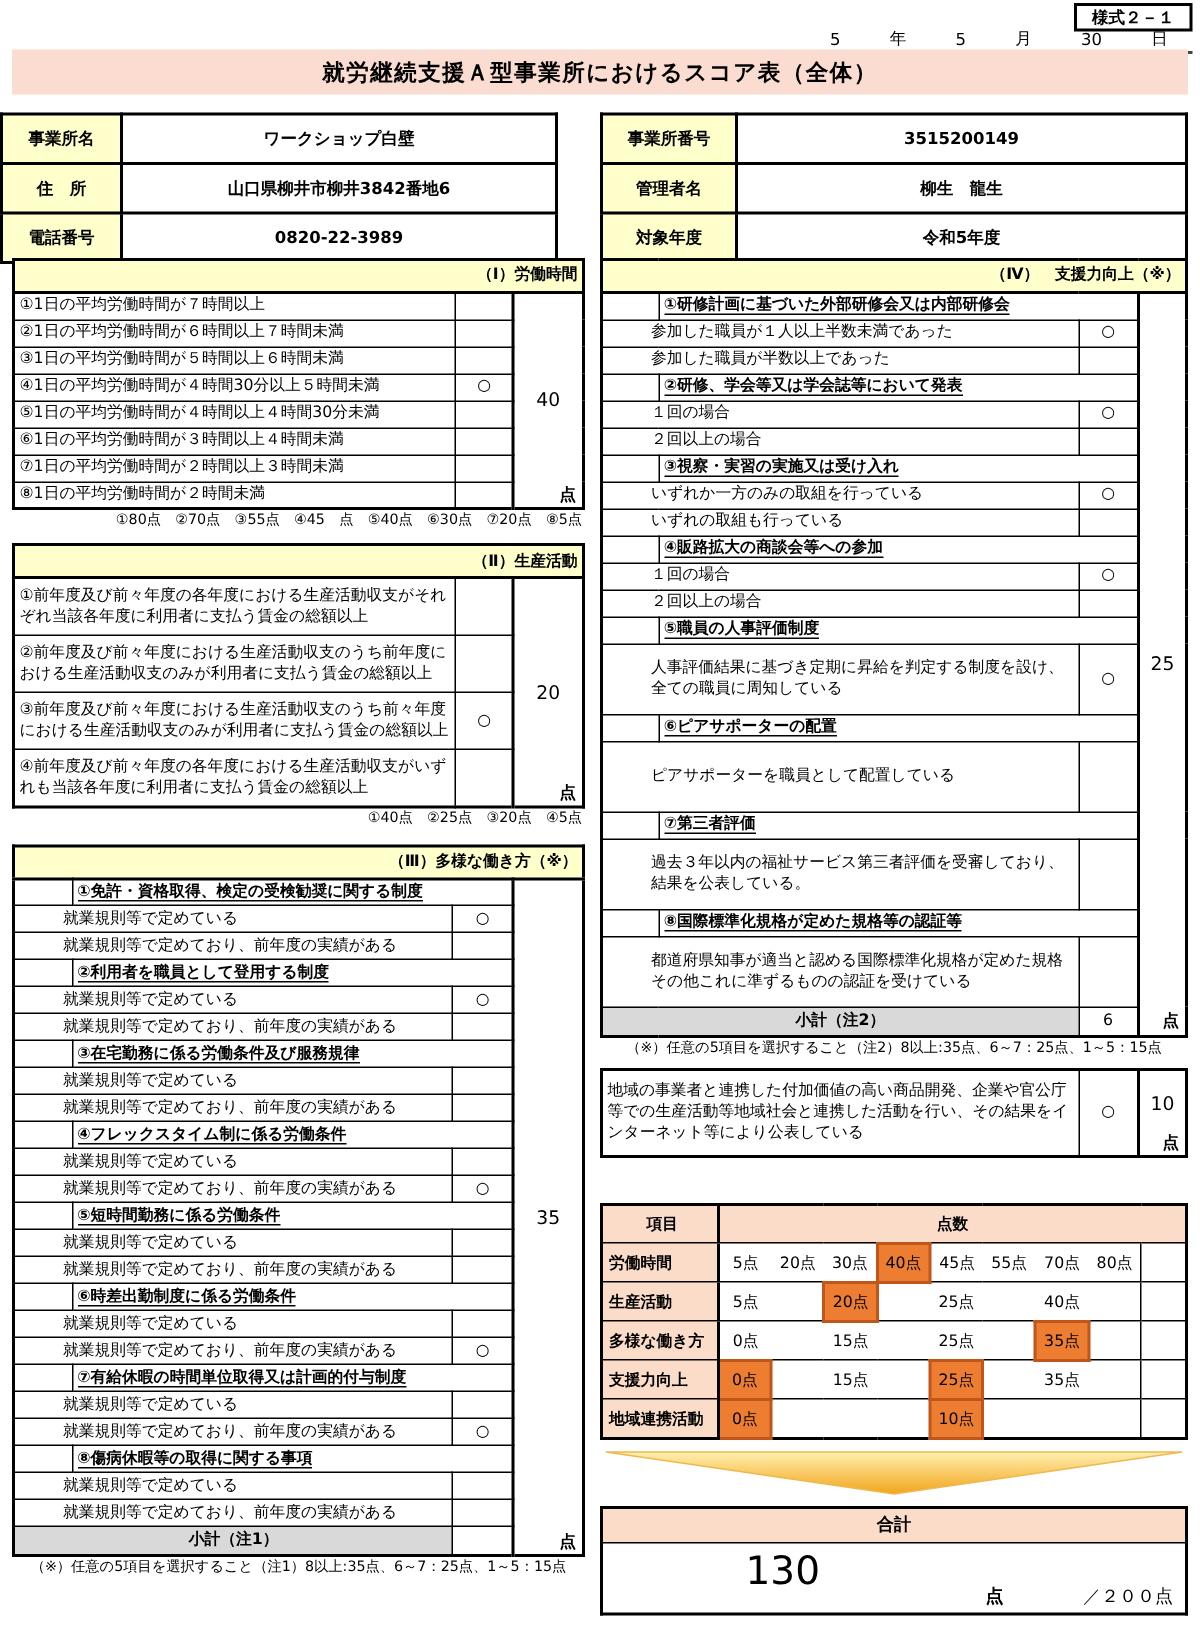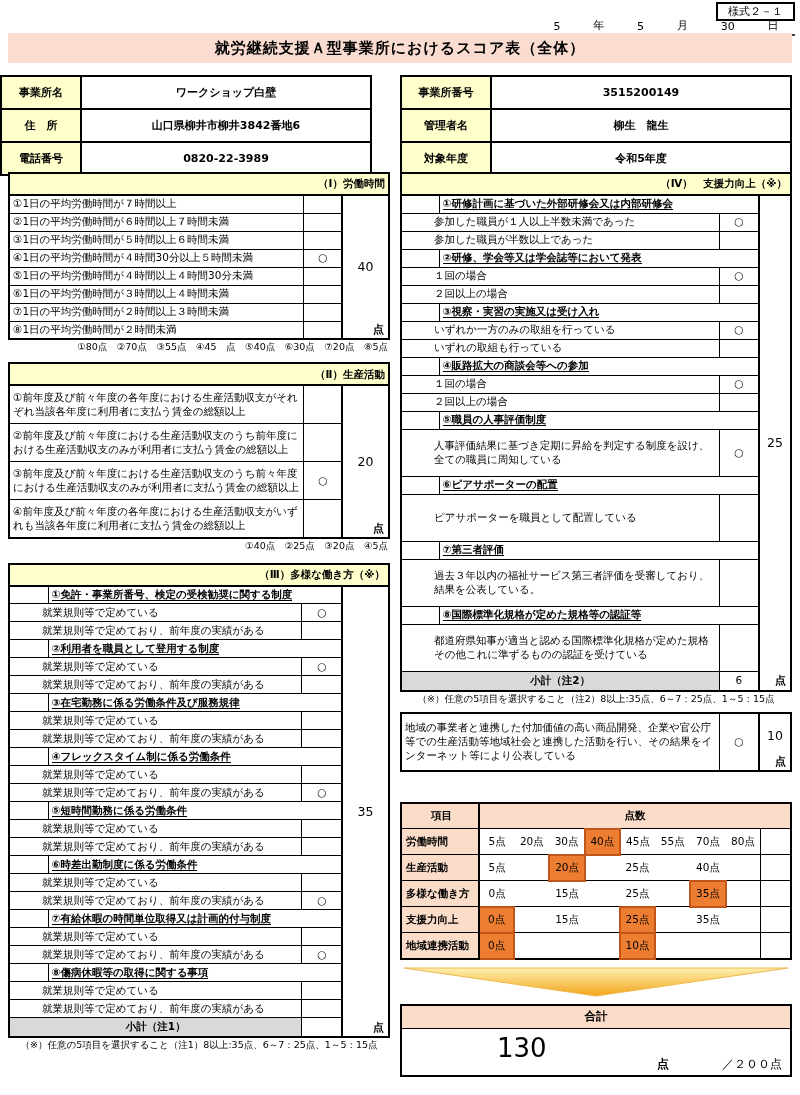--- a/index.html
+++ b/index.html
@@ -1,20 +1,20 @@
 <!DOCTYPE html>
 <html><head>
 <meta charset="utf-8">
 <style>
   html,body{margin:0;padding:0;background:#fff;}
   body{font-family:"DejaVu Sans","Liberation Sans",sans-serif;color:#000;}
   .page{position:relative;width:800px;height:1095px;background:#fff;overflow:hidden;}
 
   
-  .form-code{position:absolute;top:2px;right:5px;border:2px solid #000;padding:0 10px;font-size:11px;font-weight:normal;background:#fff;margin-left:12px;}
+  .form-code{position:absolute;top:2px;right:5px;border:2px solid #000;padding:0 10px;font-size:11px;font-weight:bold;background:#fff;margin-left:12px;}
   .date-line{position:absolute;top:18px;left:537px;width:258px;border-bottom:2px solid #444;display:flex;justify-content:space-around;align-items:flex-end;font-size:11px;padding-bottom:1px;}
   .date-line span{margin:0 2px;}
   .title-bar{position:absolute;top:33px;left:8px;width:784px;height:30px;background:#FADCD0;display:flex;align-items:center;justify-content:center;font-size:15px;font-weight:bold;letter-spacing:1px;}
 
   
   .info{position:absolute;top:75px;border-collapse:collapse;table-layout:fixed;}
   .info td{border:2px solid #000;height:29px;text-align:center;font-size:11px;font-weight:bold;}
   .info .lbl{background:#FFFFCC;font-weight:bold;}
   .info-l{left:0;width:372px;}
   .info-r{left:400px;width:392px;}
@@ -216,21 +216,21 @@
           <col style="width:40px">
           <col style="width:47px">
         </colgroup>
       <tbody>
           <tr>
             <td class="hdr" colspan="4">（Ⅲ）多様な働き方（※）</td>
           </tr>
 
       <tr class="r19">
             <td class="ind"></td>
-            <td class="ghdr" colspan="2"><span>①免許・事業所番号、検定の受検勧奨に関する制度</span></td>
+            <td class="ghdr" colspan="2"><span>①免許・資格取得、検定の受検勧奨に関する制度</span></td>
         <td class="score" rowspan="25">
               <div class="sv">35</div>
               <div class="su">点</div>
             </td>
           </tr>
       <tr class="r19">
             <td class="sub" colspan="2">就業規則等で定めている</td>
             <td class="mark">○</td>
           </tr>
       <tr class="r19 dot">

